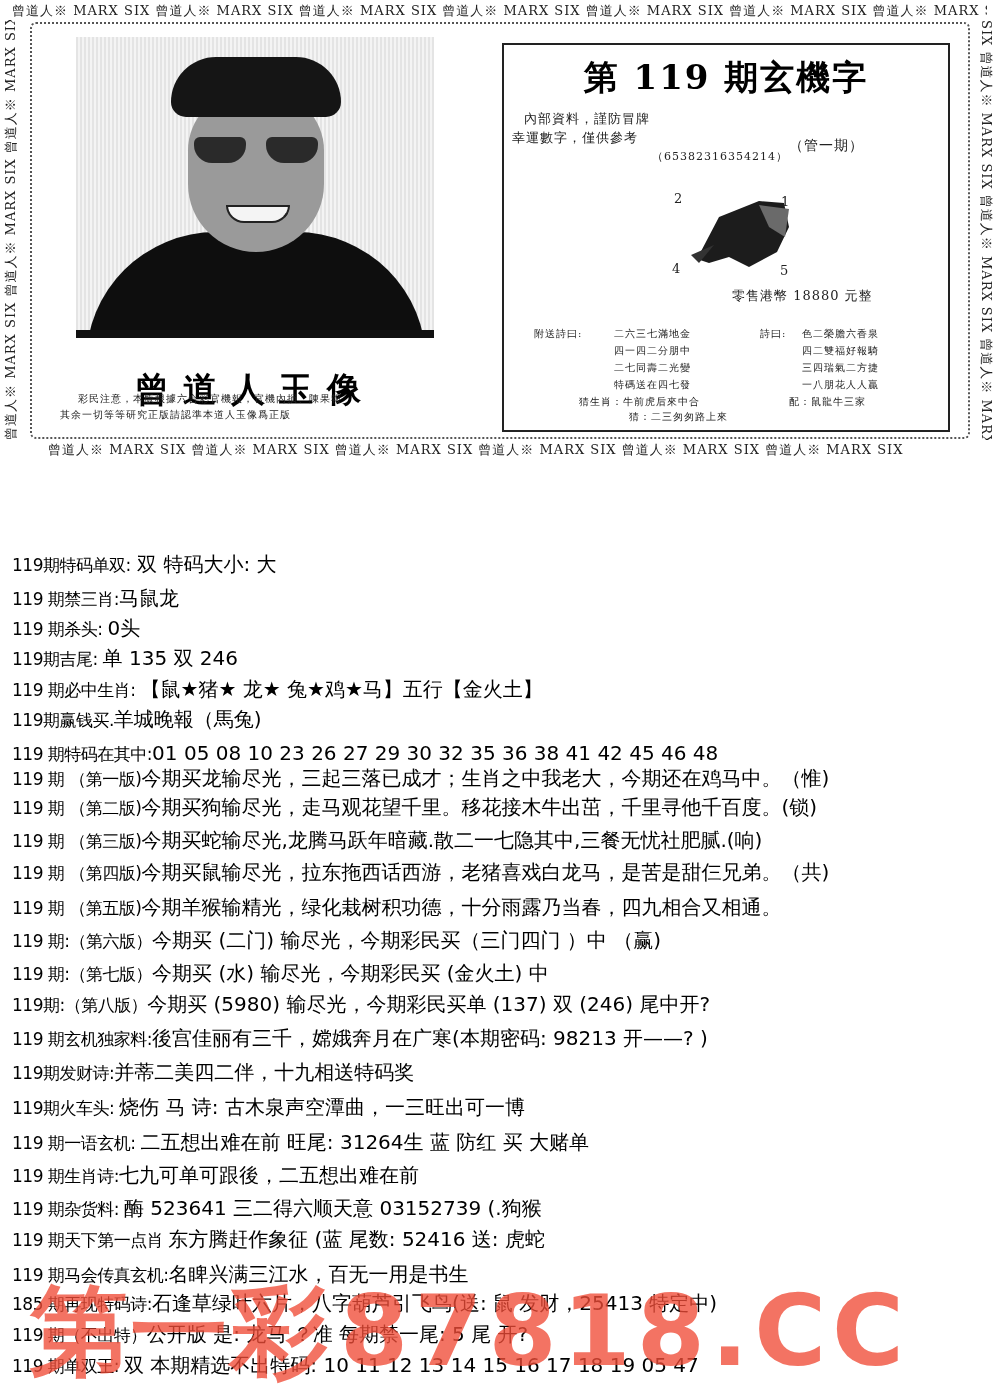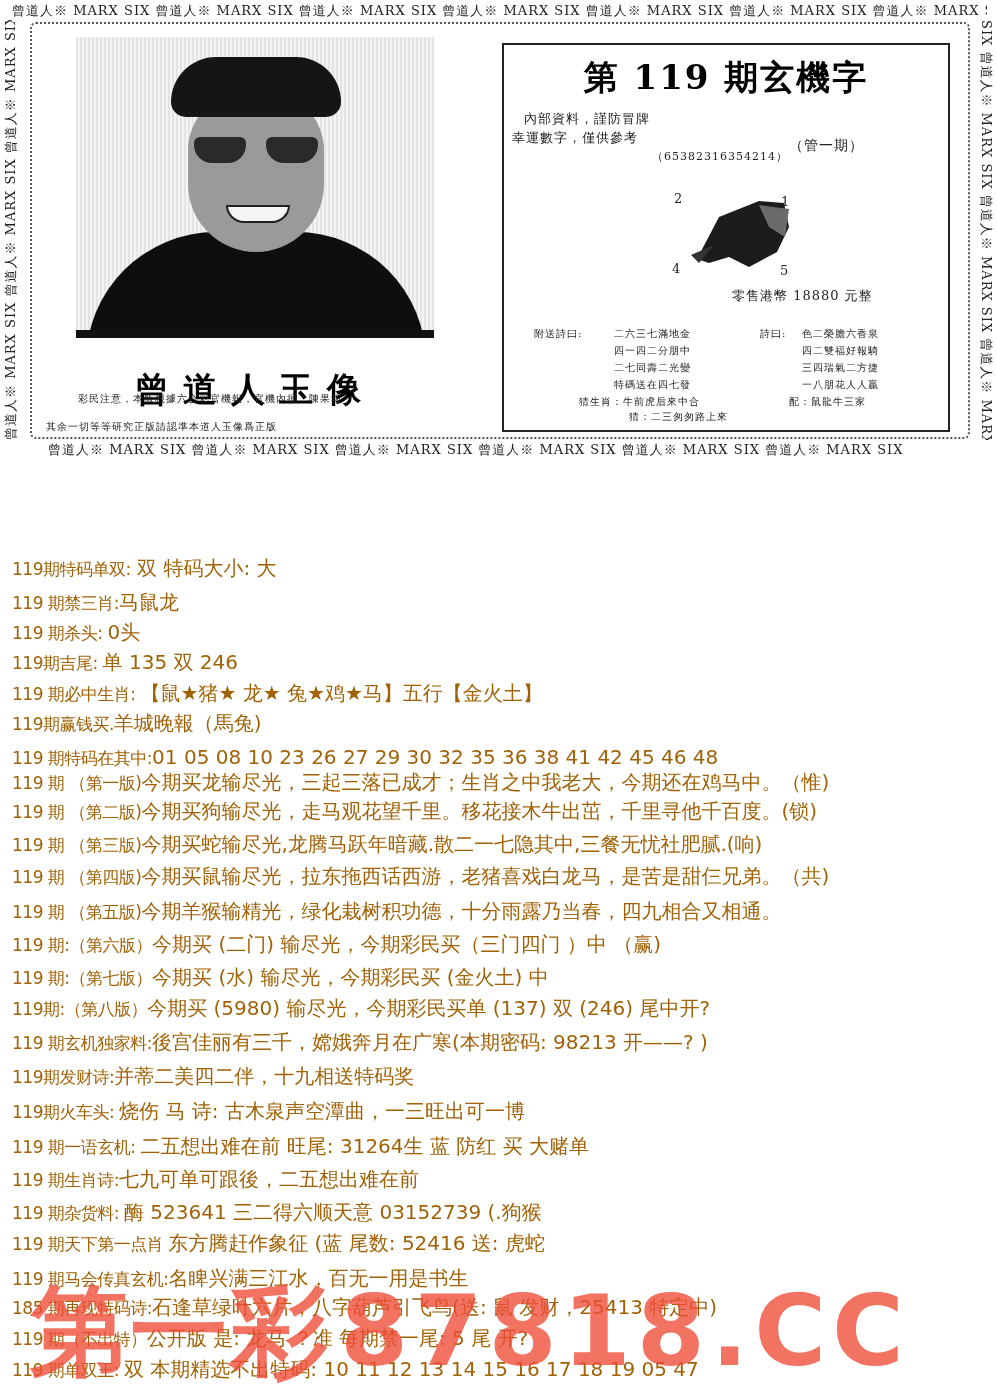--- a/index.html
+++ b/index.html
@@ -33,21 +33,21 @@
   .glasses span:first-child { left: 0; } .glasses span:last-child { right: 0; }
   .mouth { position: absolute; left: 150px; top: 168px; width: 60px; height: 14px; background: #f4f4f4; border-radius: 0 0 30px 30px; border: 2px solid #222; }
   .body-shape { position: absolute; left: 10px; top: 195px; width: 340px; height: 130px; background: #0e0e0e;
     border-radius: 140px 140px 0 0; }
   .photo-bar { position: absolute; left: 76px; top: 330px; width: 358px; height: 8px; background: #111; }
 
   .portrait-title { position: absolute; left: 76px; top: 342px; width: 358px; text-align: center;
     font-family: Liberation Mono, monospace; font-weight: bold; font-size: 34px; letter-spacing: 14px; color: #000; margin-top: 25px; }
   .portrait-note { position: absolute; font-family: "DejaVu Serif", "Liberation Serif", serif; font-size: 10px; color: #222; letter-spacing: 1px; white-space: nowrap; }
   .note1 { left: 78px; top: 392px; }
-  .note2 { left: 46px; top: 408px; margin-top: 12px; }
+  .note2 { left: 60px; top: 408px; }
 
   .xuanji { position: absolute; left: 502px; top: 43px; width: 444px; height: 385px; border: 2px solid #222; }
   .xj-title { position: absolute; left: 0; top: 10px; width: 100%; text-align: center;
     font-family: "DejaVu Serif", "Liberation Serif", serif; font-weight: bold; font-size: 34px; color: #000; letter-spacing: 2px; }
   .xj-line { position: absolute; font-family: "DejaVu Serif", "Liberation Serif", serif; font-size: 13px; color: #222; white-space: nowrap; letter-spacing: 1px; }
   .xj-l1 { left: 20px; top: 65px; }
   .xj-l1b { left: 285px; top: 63px; font-size: 14px; margin-top: 29px; }
   .xj-l2 { left: 8px; top: 84px; }
   .xj-num { left: 148px; top: 104px; font-size: 11px; letter-spacing: 1px; }
   .scribble { position: absolute; left: 185px; top: 152px; width: 105px; height: 72px; }
@@ -59,21 +59,21 @@
   .poem-left-label { left: 30px; top: 280px; }
   .poem-left { left: 110px; top: 280px; }
   .poem-right-label { left: 256px; top: 280px; }
   .poem-right { left: 298px; top: 280px; }
   .guess1 { left: 75px; top: 348px; }
   .guess1b { left: 125px; top: 363px; }
   .pei { left: 285px; top: 348px; }
 
   
   .lines { position: absolute; left: 12px; top: 554px; width: 985px; }
-  .line { position: absolute; left: 0; white-space: nowrap; font-size: 19px; line-height: 28px; color: #a16207; }
+  .line { position: absolute; left: 0; white-space: nowrap; font-size: 19px; line-height: 21px; color: #000000; }
   .line .pre { font-size: 17px; letter-spacing: -0.5px; }
   .line .val { font-size: 20px; }
 
   .watermark { position: absolute; left: 0; top: 1283px; width: 997px; height: 105px; pointer-events: none;
     font-family: "DejaVu Sans", "Liberation Sans", sans-serif; font-weight: bold; font-size: 98px; line-height: 105px;
     color: rgba(240, 75, 55, 0.78); letter-spacing: 2px; white-space: nowrap; margin-left: 30px; }
   .wm-a { position: absolute; left: 0; top: -4px; }
   .wm-b { position: absolute; left: 310px; top: -4px; letter-spacing: 6px; }
 </style>
 </head>

